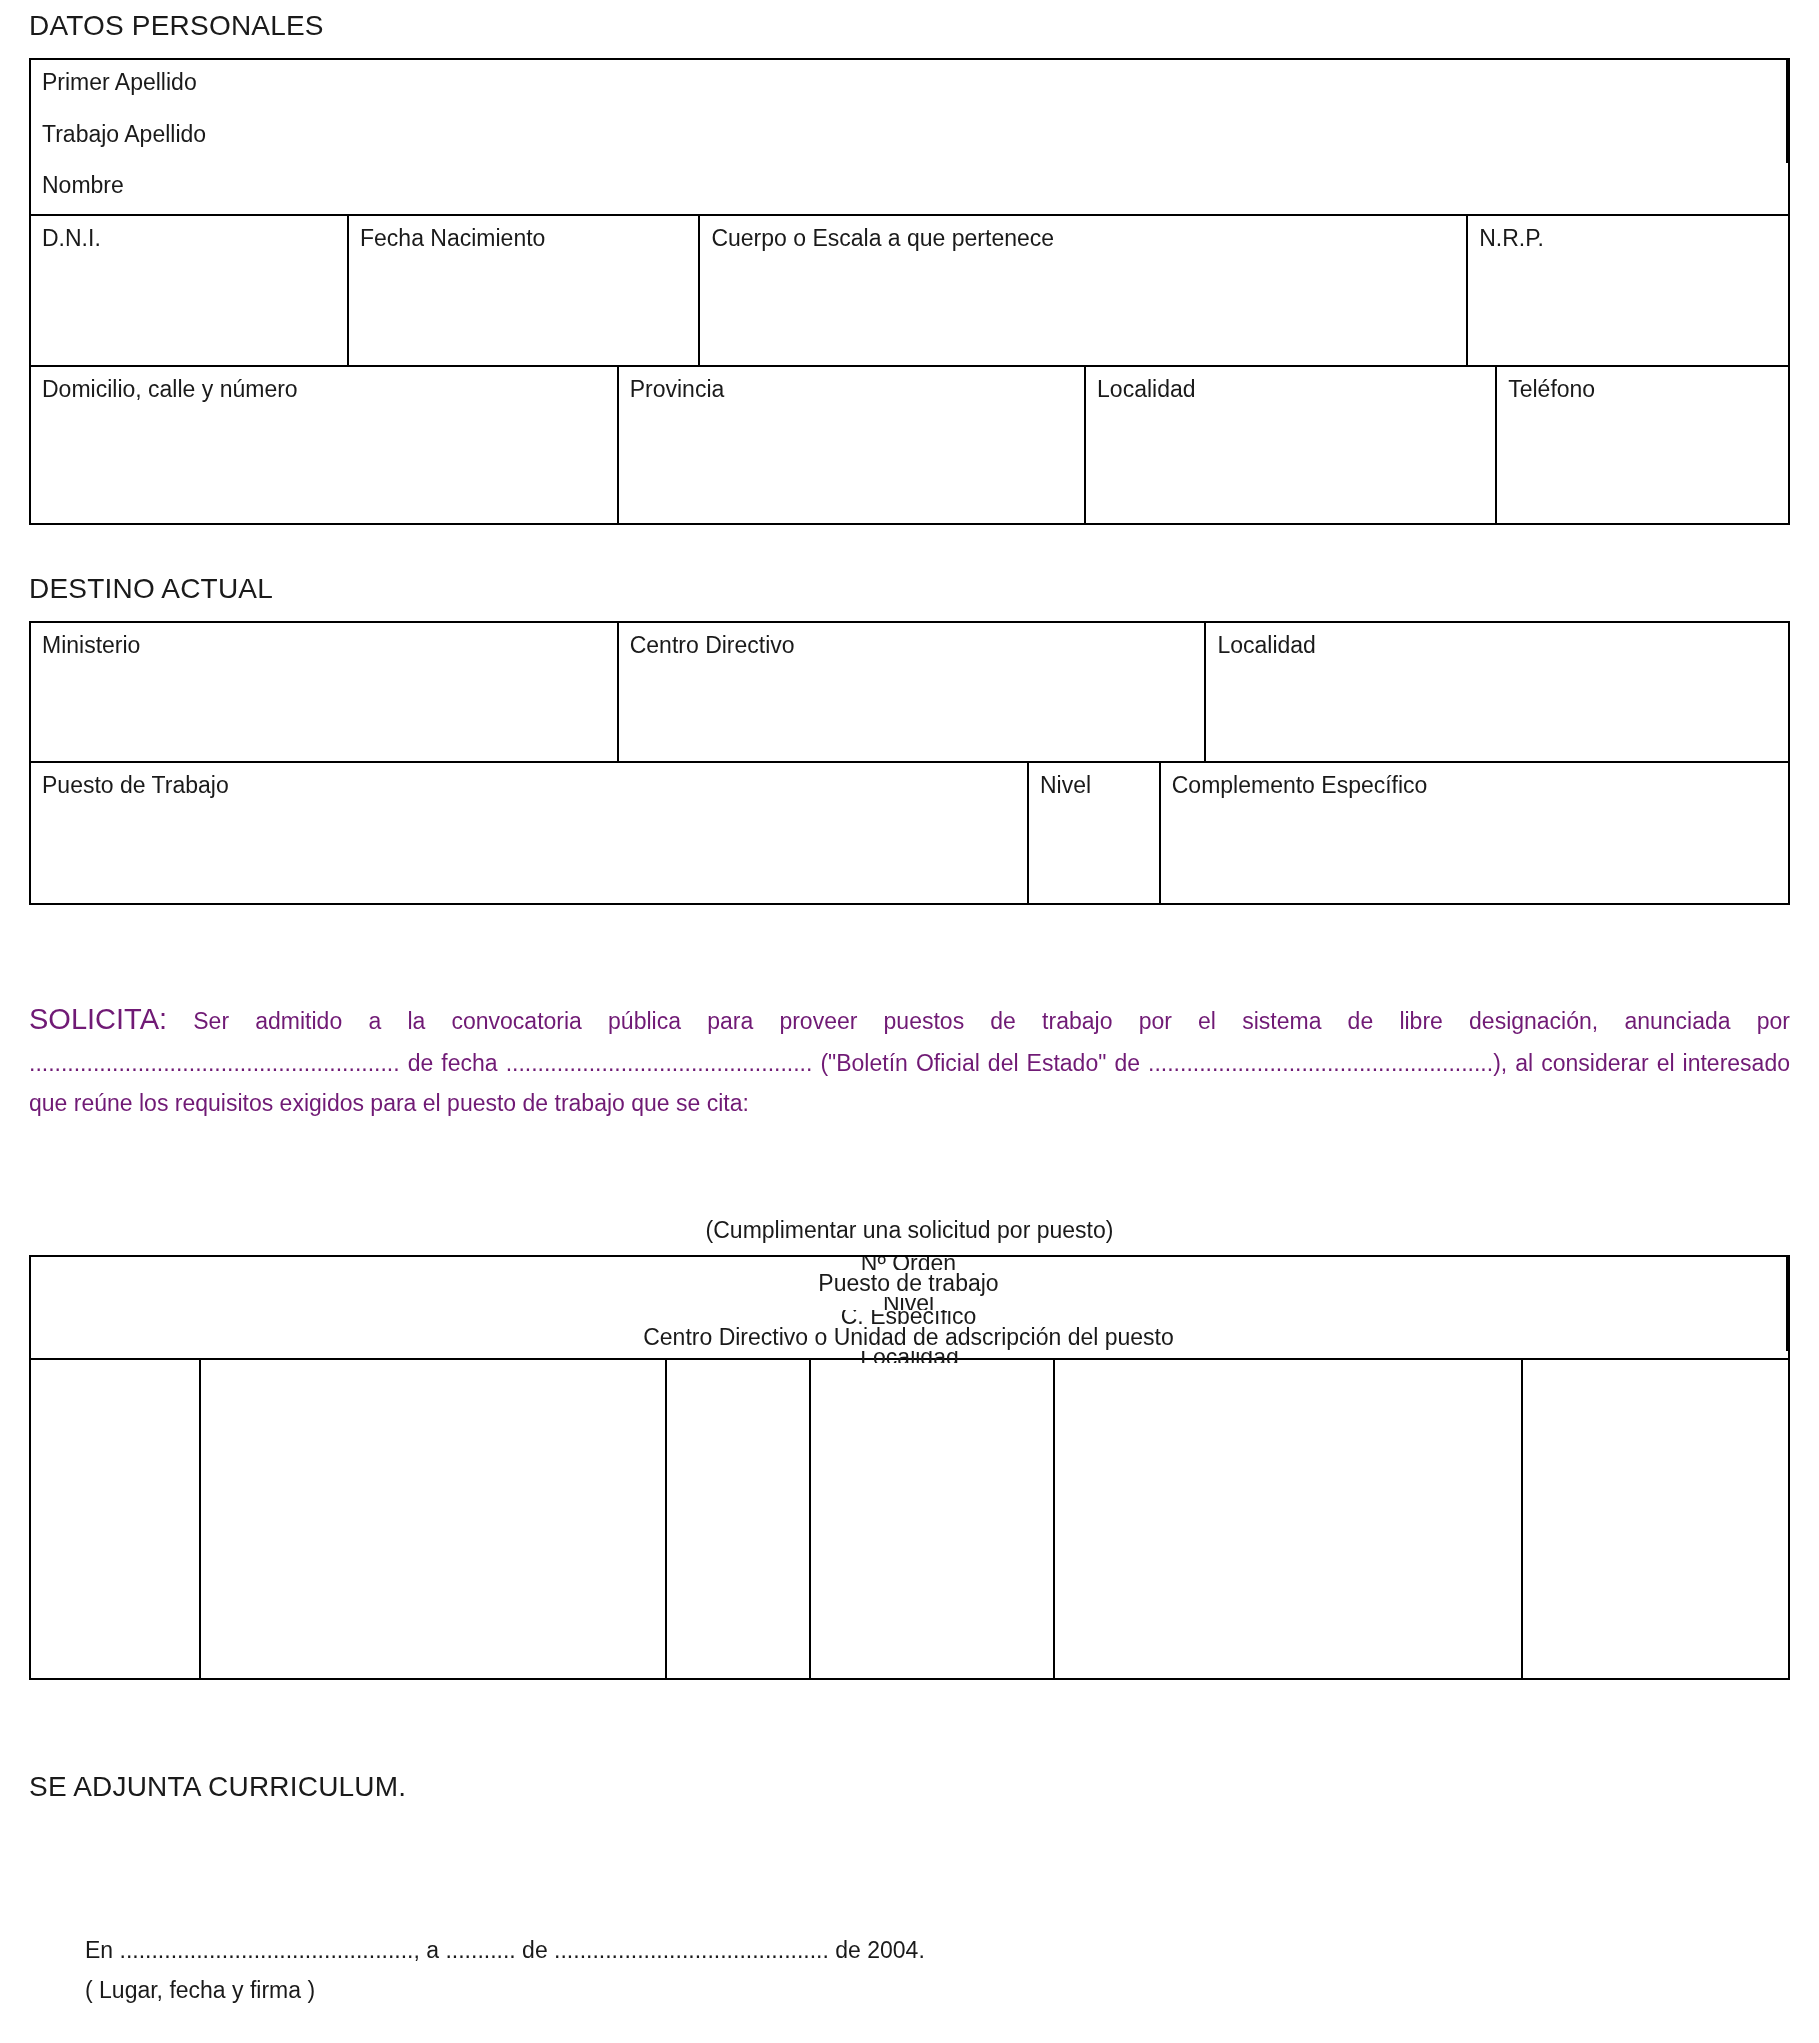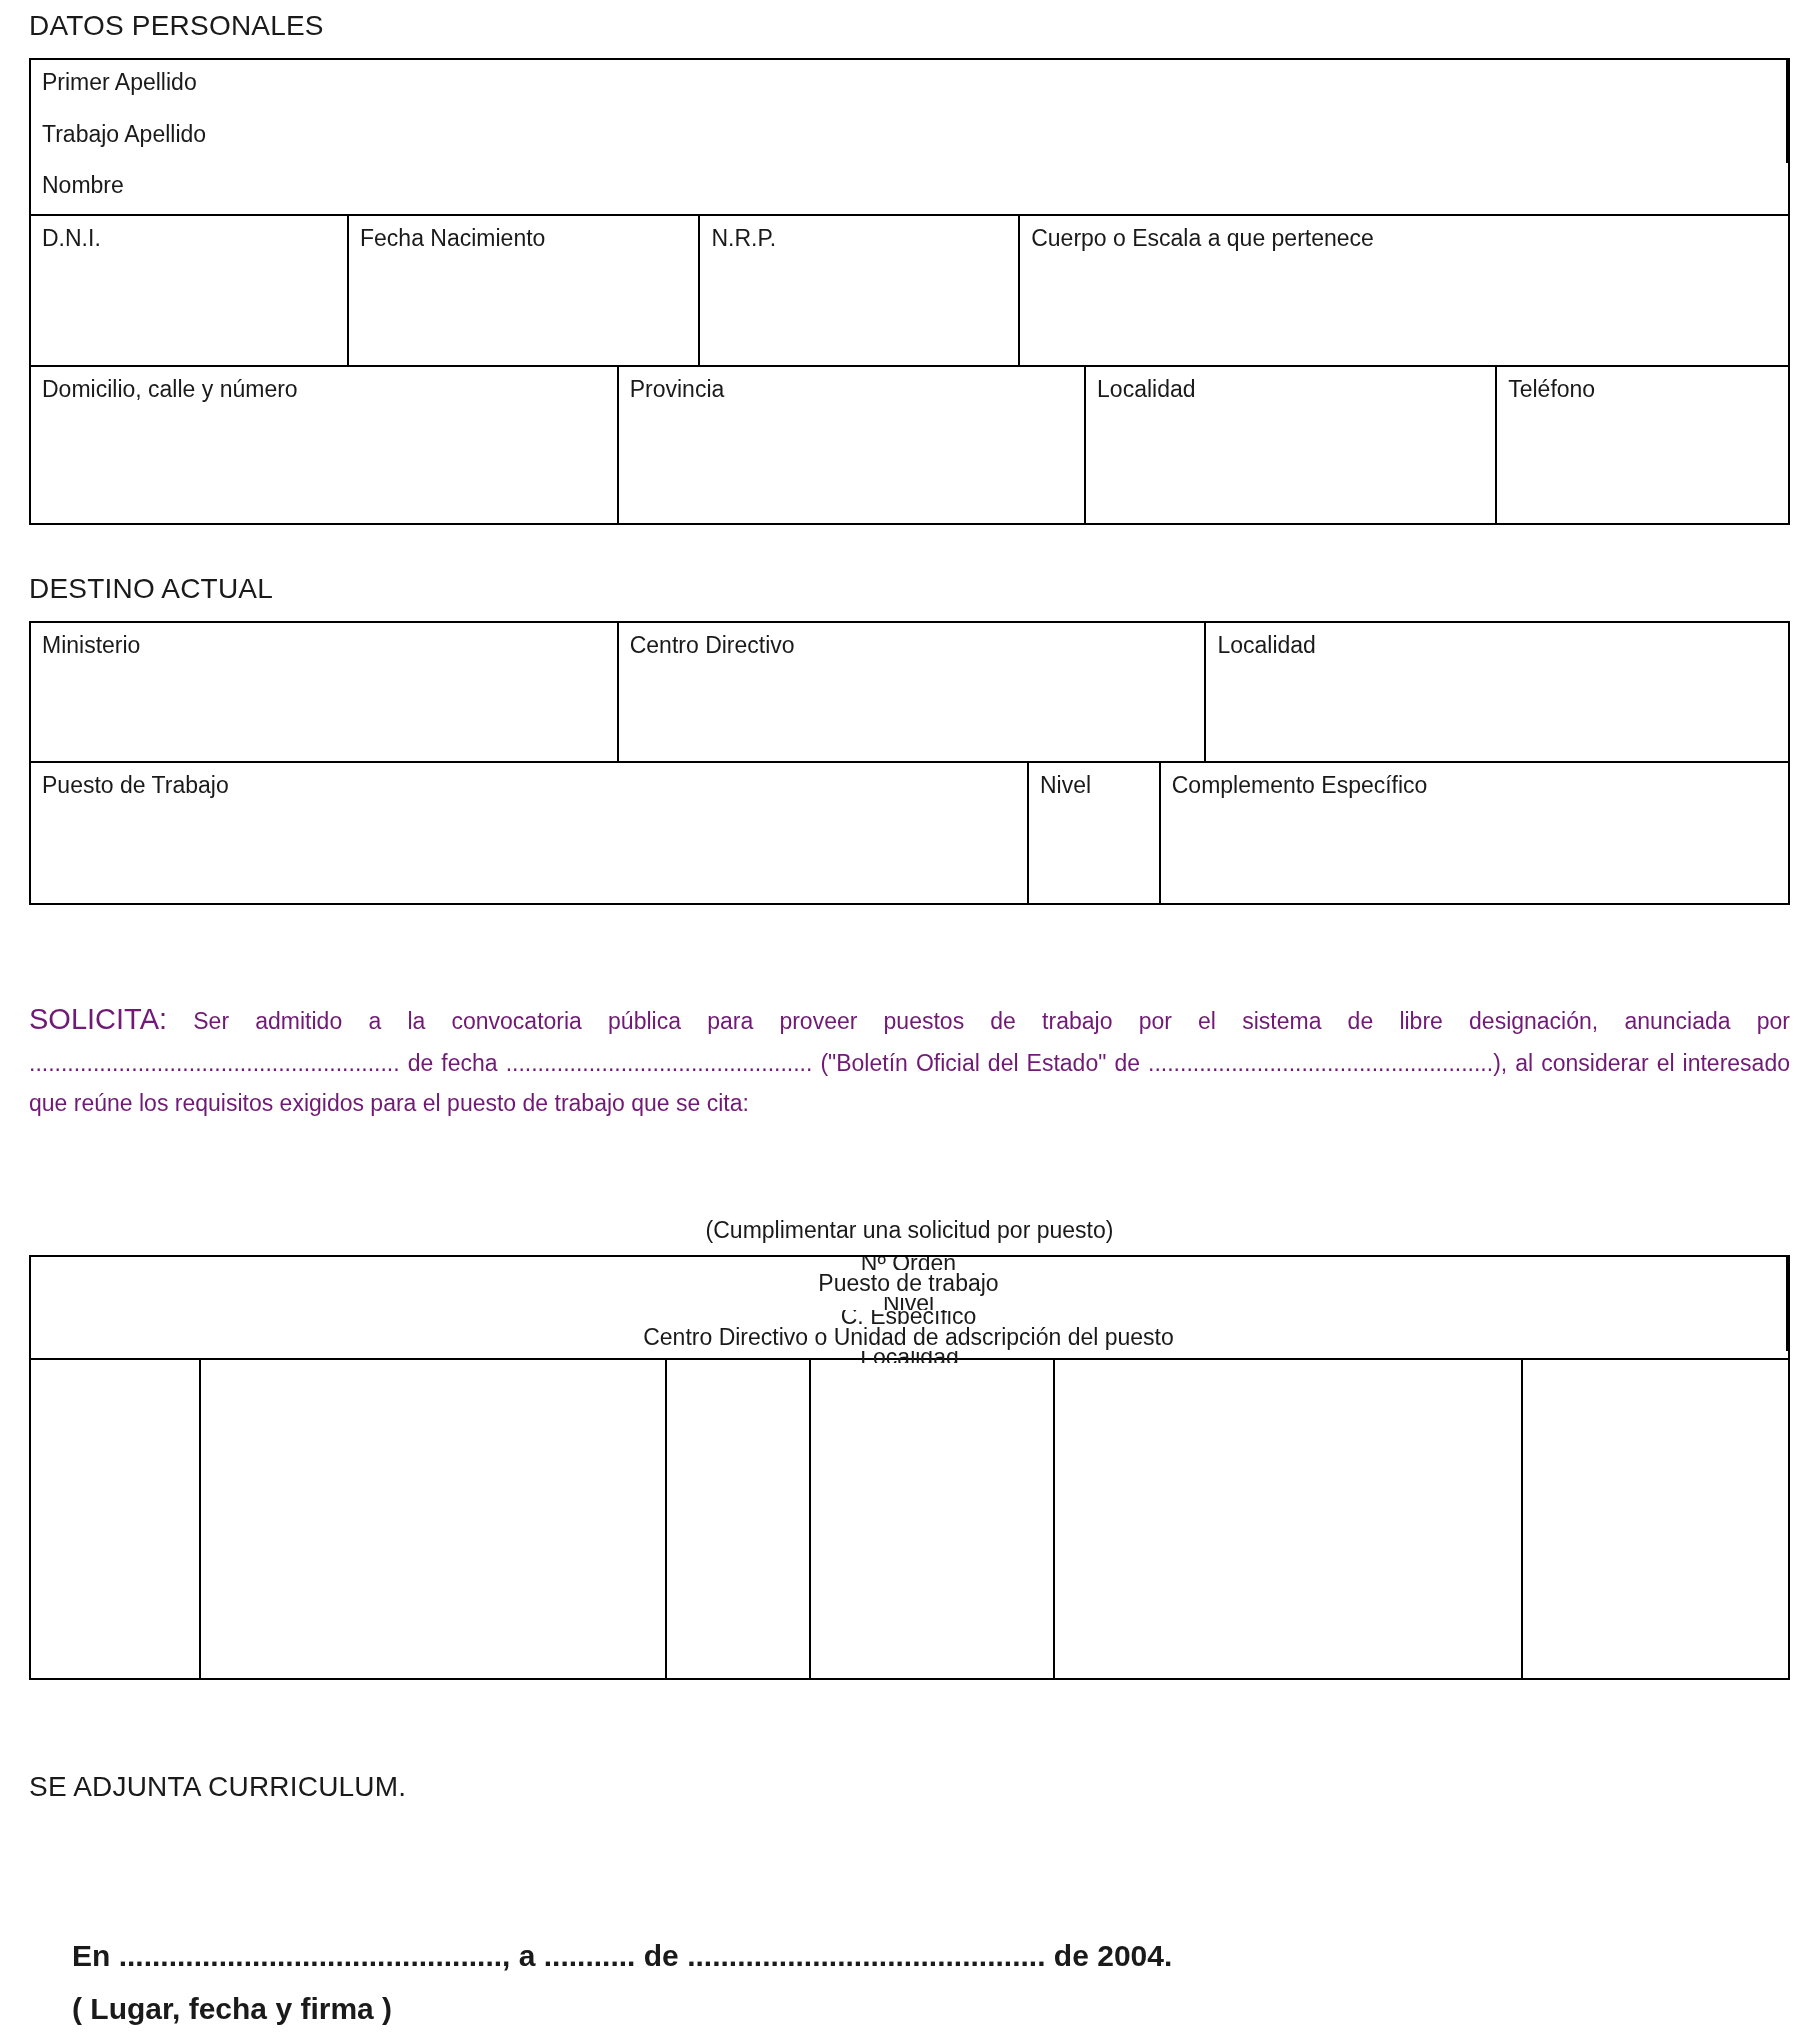--- a/index.html
+++ b/index.html
@@ -66,24 +66,23 @@
     justify-content: center;
     text-align: center;
     padding: 6.4px 20.6px;
   }
   .hlabel { font-size: 23px; line-height: 1.35; }
 
   
   .h-curriculum { margin-top: 91px; }
   .footer {
     margin-top: 127px;
-    margin-left: 43px;
-    font-size: 30px;
+    margin-left: 56px;
+    font-size: 23px;
     line-height: 1.76;
-    font-weight: bold;
   }
 </style>
 </head>
 <body>
 
 <div class="page">
 
   <h1 class="section-title mb22">DATOS PERSONALES</h1>
 
   <div class="ftable">
@@ -98,25 +97,25 @@
         <span class="flabel">Nombre</span>
       </div>
     </div>
     <div class="frow t1-r2">
       <div class="fcell" style="flex:0 0 18.1%">
         <span class="flabel">D.N.I.</span>
       </div>
       <div class="fcell" style="flex:0 0 20.0%">
         <span class="flabel">Fecha Nacimiento</span>
       </div>
-      <div class="fcell" style="flex:1 1 auto">
-        <span class="flabel">N.R.P.</span>
-      </div>
       <div class="fcell" style="flex:0 0 43.7%">
         <span class="flabel">Cuerpo o Escala a que pertenece</span>
+      </div>
+      <div class="fcell" style="flex:1 1 auto">
+        <span class="flabel">N.R.P.</span>
       </div>
     </div>
     <div class="frow t1-r3">
       <div class="fcell" style="flex:0 0 33.45%">
         <span class="flabel">Domicilio, calle y número</span>
       </div>
       <div class="fcell" style="flex:0 0 26.6%">
         <span class="flabel">Provincia</span>
       </div>
       <div class="fcell" style="flex:0 0 23.4%">

